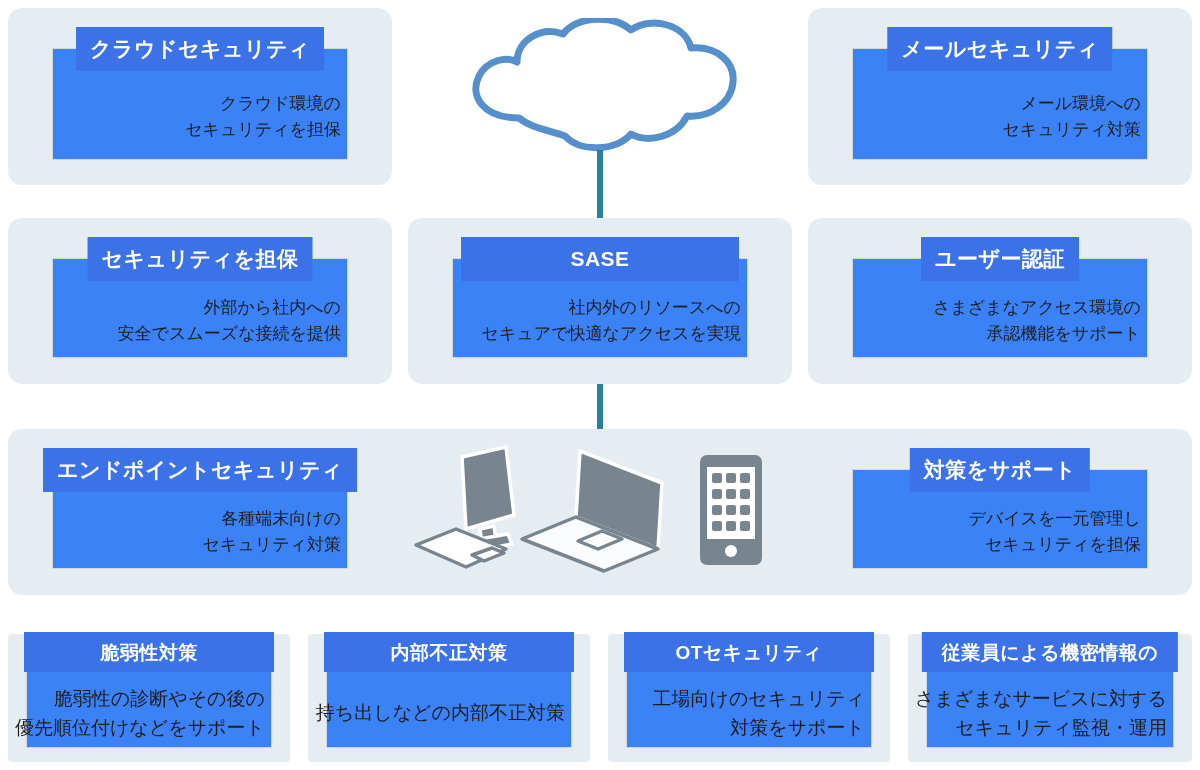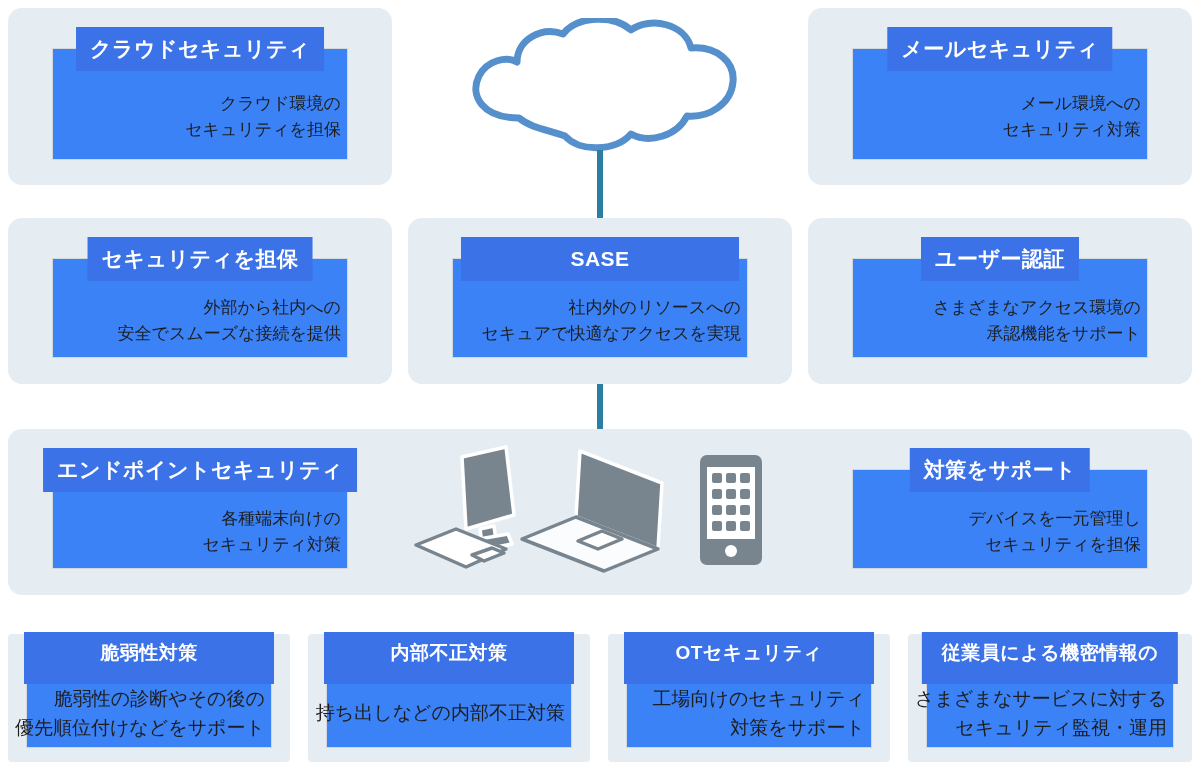--- a/index.html
+++ b/index.html
@@ -65,21 +65,21 @@
     padding: 0 6px;
     box-sizing: border-box;
     margin-left: 20px;
   }
   .card-body .ln { display: block; white-space: nowrap; }
 
   
   .c-lg .card-header { font-size: 21px; padding: 0 14px; }
   .c-lg .card-body   { font-size: 17px; }
 
-  .c-sm .card-header { font-size: 19px; padding: 0 20px; height: 52px; line-height: 42px; top: -21px; }
+  .c-sm .card-header { font-size: 19px; padding: 0 20px; height: 40px; line-height: 42px; top: -21px; }
   .c-sm .card-body   { font-size: 19px; }
 
   
   .connector {
     position: absolute;
     background: #2b7fa3;
   }
 
   
   .cloud { position: absolute; }

